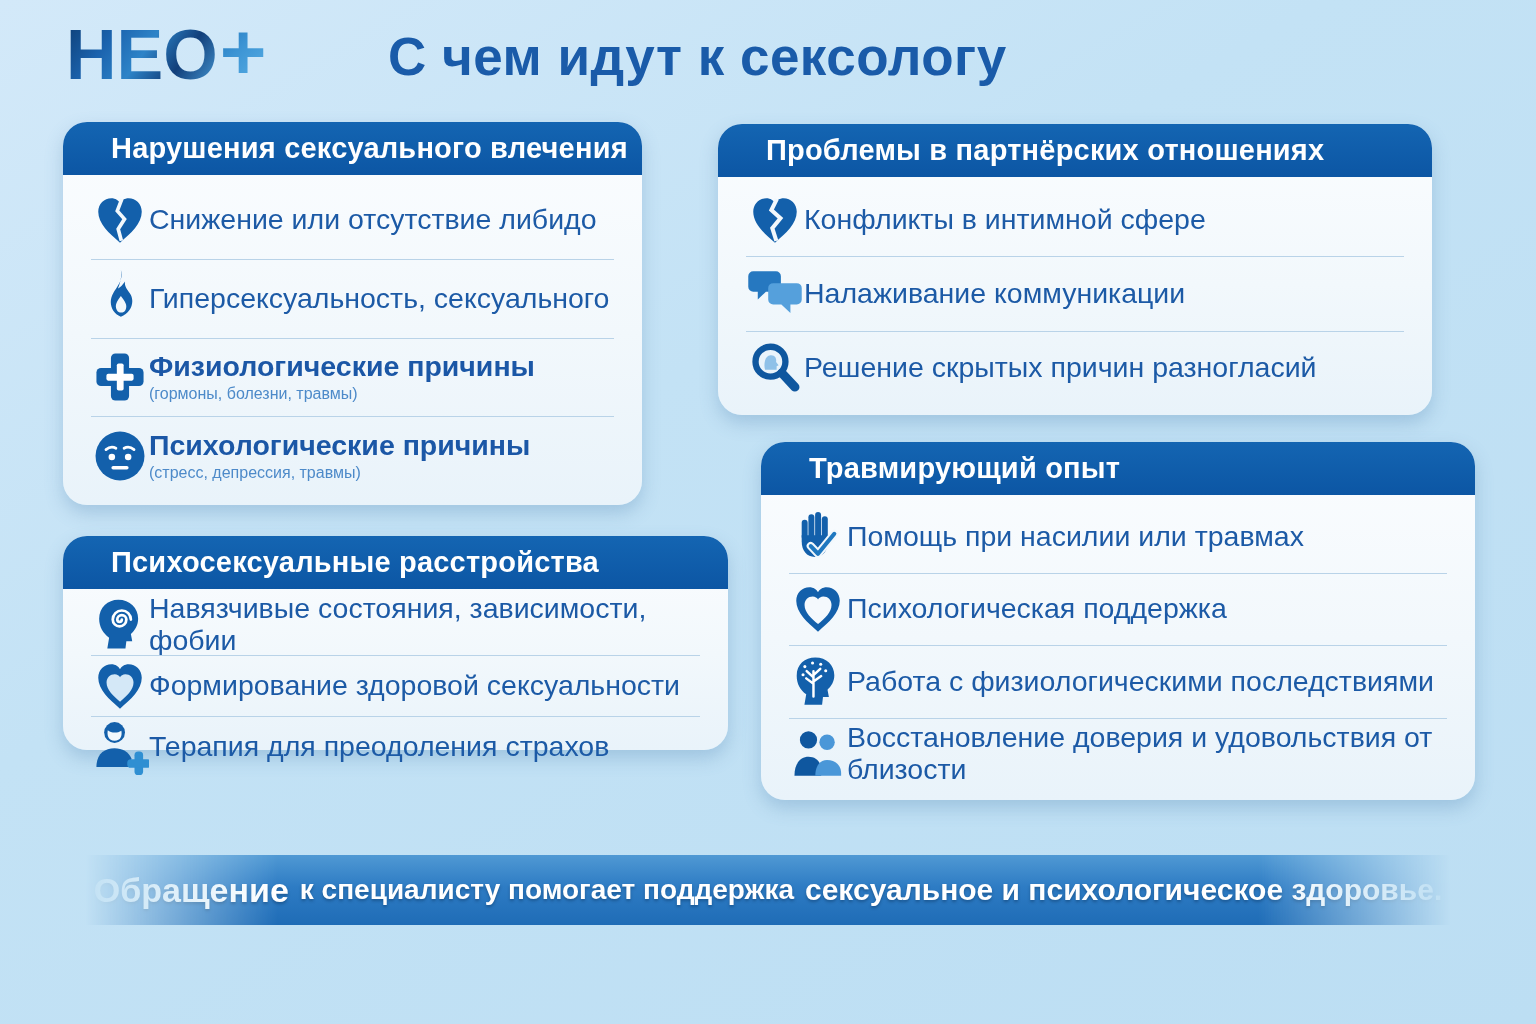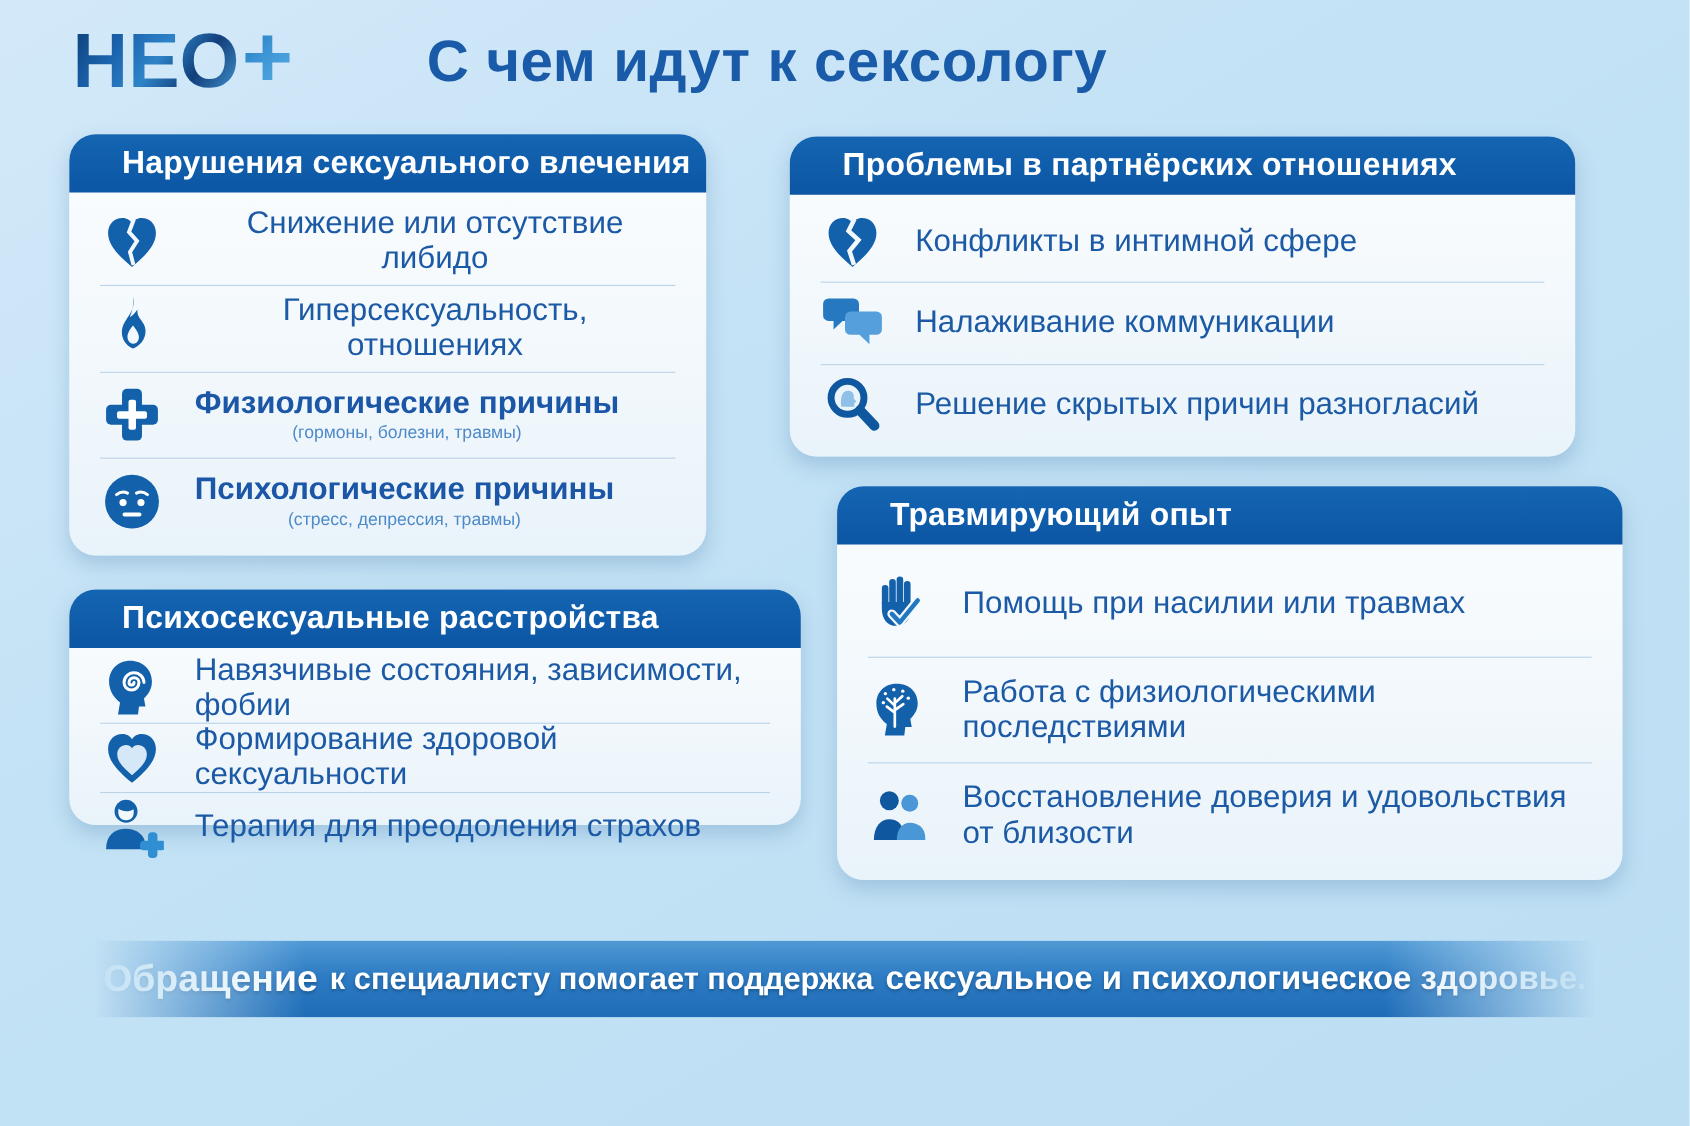--- a/index.html
+++ b/index.html
@@ -35,30 +35,30 @@
     display:flex;flex-direction:column;
   }
   .card-header{
     height:53px;flex:0 0 53px;border-radius:24px 24px 0 0;
     background:linear-gradient(180deg,#1465b2 0%,#0c56a4 100%);
     display:flex;align-items:center;padding-left:48px;
     color:#ffffff;font-size:29px;font-weight:bold;letter-spacing:.2px;
   }
   .card-body{flex:1;display:flex;flex-direction:column;padding:6px 0 10px 0;}
   .row{
-    flex:1;display:flex;align-items:center;gap:28px;
+    flex:1;display:flex;align-items:center;
     margin:0 28px;min-height:0;
   }
   .row + .row{border-top:1px solid #b9d3e8;}
   .icon-box{flex:0 0 58px;width:58px;height:58px;display:flex;align-items:center;justify-content:center;}
   .icon-box svg{width:58px;height:58px;display:block;}
   .row-text{font-size:28.5px;color:#1c5aa6;line-height:1.12;font-weight:normal;}
   .row-text .main{font-weight:bold;color:#1b57a6;}
   .row-text .sub{font-size:16px;color:#4d8ac9;font-weight:normal;margin-top:2px;}
-  #card1{left:63px;top:122px;width:579px;height:383px;text-align:center;}
+  #card1{left:63px;top:122px;width:579px;height:383px;}
   #card2{left:63px;top:536px;width:665px;height:214px;}
   #card3{left:718px;top:124px;width:714px;height:291px;}
   #card4{left:761px;top:442px;width:714px;height:358px;}
   
   .banner{
     position:absolute;left:86px;top:855px;width:1364px;height:70px;
     background:linear-gradient(180deg,#5099d4 0%,#2e7cc4 45%,#1f6cb6 100%);
     -webkit-mask-image:linear-gradient(90deg,transparent 0%,#000 14%,#000 86%,transparent 100%);
     mask-image:linear-gradient(90deg,transparent 0%,#000 14%,#000 86%,transparent 100%);
     display:flex;align-items:center;justify-content:center;
@@ -93,21 +93,21 @@
     </div>
     <div class="row">
       <span class="icon-box">
         <svg viewBox="0 0 64 64">
             <g transform="translate(-8,-4) scale(1.28)">
               <path class="ic" d="M32 3 C34.5 11 29 17 25.5 23 C21 30.5 23.5 40 32 43.5 C40.5 40 44 31.5 40.5 24.5 C38.5 20.5 35 18.5 35.5 13 C33.5 16 32 17.5 29.5 19 C31.5 14 33 8.5 32 3 Z"></path>
               <path d="M32 25.5 C28.5 30 26.5 33.5 28.5 37.5 C30 40.5 34.5 40.5 36 37.5 C38 33.5 35.5 30 32 25.5 Z" fill="#f2f8fc"></path>
             </g>
           </svg>
       </span>
-      <span class="row-text">Гиперсексуальность, отношениях</span>
+      <span class="row-text">Гиперсексуальность, сексуального</span>
     </div>
     <div class="row">
       <span class="icon-box">
         <svg viewBox="0 0 64 64">
             <rect class="ic" x="22" y="6" width="20" height="52" rx="5"></rect>
             <rect class="ic" x="6" y="22" width="52" height="20" rx="5"></rect>
             <rect x="28.5" y="17" width="7.5" height="30" rx="2" fill="#ffffff"></rect>
             <rect x="17" y="28.5" width="30" height="7.5" rx="2" fill="#ffffff"></rect>
           </svg>
       </span>
@@ -218,20 +218,29 @@
             <path class="ic" d="M14 30 H42.8 V37 C42.8 47.5 37.5 54 28.5 54 C19.5 54 14 47 14 37 Z"></path>
             <path d="M24 42 L32 50.5 L50 28.5" fill="none" stroke="#f2f8fc" stroke-width="9" stroke-linecap="round" stroke-linejoin="round"></path>
             <path d="M24 42 L32 50.5 L50 28.5" fill="none" stroke="#1f78c0" stroke-width="4.5" stroke-linecap="round" stroke-linejoin="round"></path>
           </svg>
       </span>
       <span class="row-text">Помощь при насилии или травмах</span>
     </div>
     <div class="row">
       <span class="icon-box">
         <svg viewBox="0 0 64 64">
+            <path class="ic" d="M32 57 C20 47 8 36 8 23 C8 14 14.5 8 22.5 8 C27 8 30.5 10.4 32 13.5 C33.5 10.4 37 8 41.5 8 C49.5 8 56 14 56 23 C56 36 44 47 32 57 Z"></path>
+            <path d="M32 57 C20 47 8 36 8 23 C8 14 14.5 8 22.5 8 C27 8 30.5 10.4 32 13.5 C33.5 10.4 37 8 41.5 8 C49.5 8 56 14 56 23 C56 36 44 47 32 57 Z" transform="translate(12.2,13.2) scale(0.62)" fill="#f4f9fd"></path>
+          </svg>
+      </span>
+      <span class="row-text">Психологическая поддержка</span>
+    </div>
+    <div class="row">
+      <span class="icon-box">
+        <svg viewBox="0 0 64 64">
             <path class="ic" d="M29 5 C41.5 5 50 13.5 50 24.5 C50 32 46.5 36.5 42.5 40.5 L44 48.5 L37.5 48.5 L36.5 57 L17 57 L19 45.5 C12.5 41 8.5 34 8.5 25 C8.5 12.5 17.5 5 29 5 Z"></path>
             <path d="M27 48 V20 M27 27 L19.5 20 M27 24.5 L34.5 17.5 M27 34 L19 28 M27 31.5 L35.5 25.5" fill="none" stroke="#ffffff" stroke-width="2.7" stroke-linecap="round"></path>
             <circle cx="17.5" cy="15" r="1.7" fill="#ffffff"></circle>
             <circle cx="26" cy="11" r="1.7" fill="#ffffff"></circle>
             <circle cx="35" cy="12.5" r="1.7" fill="#ffffff"></circle>
             <circle cx="40.5" cy="19.5" r="1.7" fill="#ffffff"></circle>
             <circle cx="15.5" cy="24" r="1.7" fill="#ffffff"></circle>
           </svg>
       </span>
       <span class="row-text">Работа с физиологическими последствиями</span>

